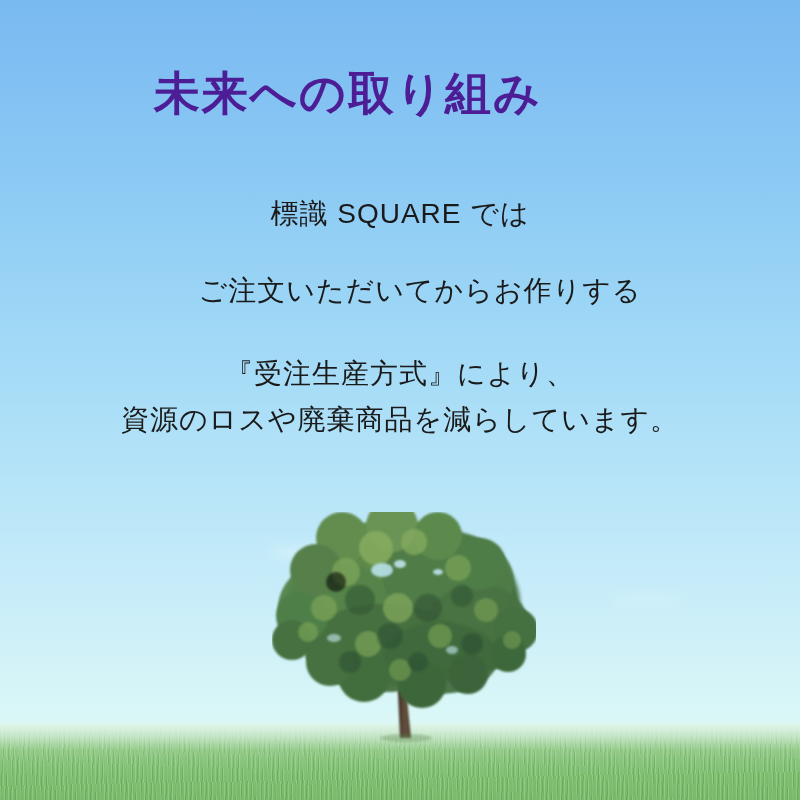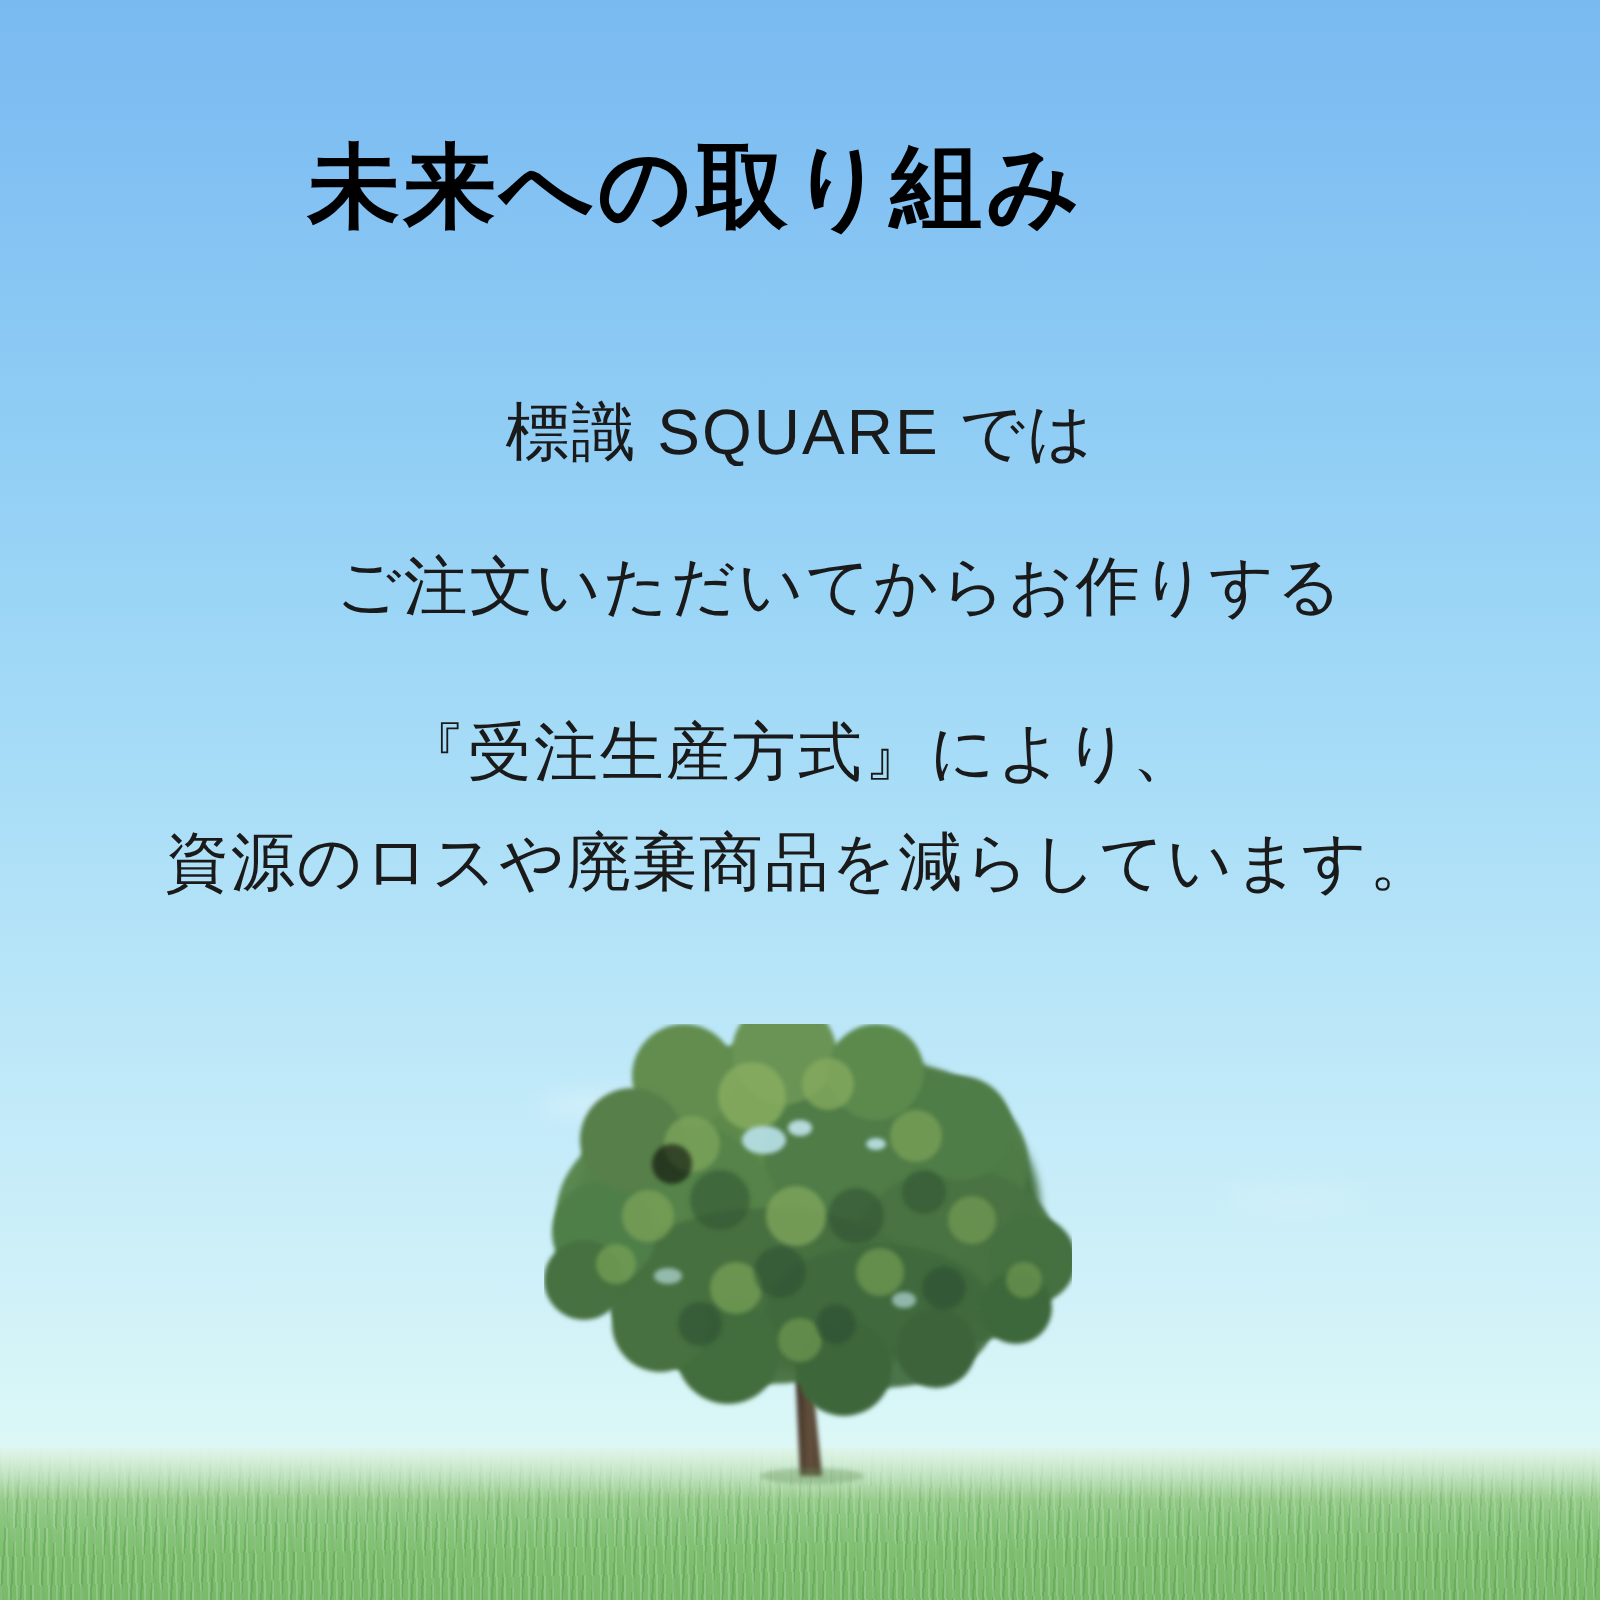--- a/index.html
+++ b/index.html
@@ -145,38 +145,38 @@
   }
   .headline {
     position: absolute;
     left: 0;
     top: 66px;
     width: 696px;
     text-align: center;
     font-size: 46px;
     font-weight: bold;
     letter-spacing: 2px;
-    color: #000000;
+    color: #4c1d95;
     line-height: 1.2;
   }
   .body-line {
     position: absolute;
     left: 0;
     width: 800px;
     text-align: center;
-    font-size: 32px;
+    font-size: 28px;
     font-weight: 400;
     letter-spacing: 1px;
     color: #1a1a1a;
     line-height: 1.25;
   }
   .line-1 { top: 196px; }
   .line-2 { top: 273px; margin-left: 20px; }
   .line-3 { top: 356px; }
-  .line-4 { top: 414px; font-family: Liberation Mono, monospace; }
+  .line-4 { top: 402px; }
 </style>
 </head>
 <body>
 
 <div class="poster">
 
   <div class="sky"></div>
   <div class="cloud cloud-a"></div>
   <div class="cloud cloud-b"></div>
   <div class="cloud cloud-c"></div>

